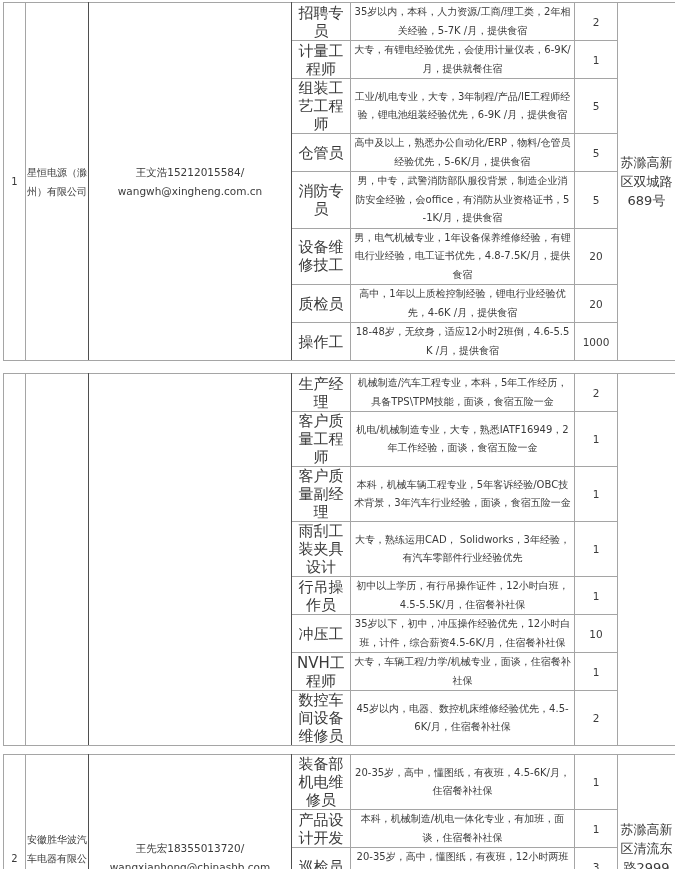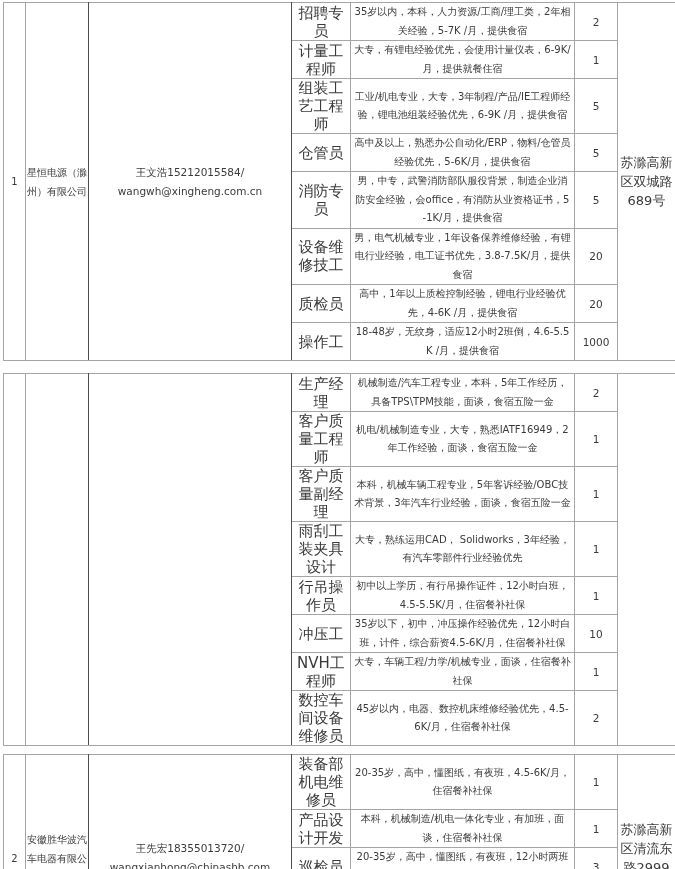--- a/index.html
+++ b/index.html
@@ -72,21 +72,21 @@
       <td class="desc">高中及以上，熟悉办公自动化/ERP，物料/仓管员经验优先，5-6K/月，提供食宿</td>
       <td class="num">5</td>
     </tr>
     <tr class="jr tall">
       <td class="job">消防专员</td>
       <td class="desc">男，中专，武警消防部队服役背景，制造企业消防安全经验，会office，有消防从业资格证书，5-1K/月，提供食宿</td>
       <td class="num">5</td>
     </tr>
     <tr class="jr">
       <td class="job">设备维修技工</td>
-      <td class="desc">男，电气机械专业，1年设备保养维修经验，有锂电行业经验，电工证书优先，3.8-7.5K/月，提供食宿</td>
+      <td class="desc">男，电气机械专业，1年设备保养维修经验，有锂电行业经验，电工证书优先，4.8-7.5K/月，提供食宿</td>
       <td class="num">20</td>
     </tr>
     <tr class="jr">
       <td class="job">质检员</td>
       <td class="desc">高中，1年以上质检控制经验，锂电行业经验优先，4-6K /月，提供食宿</td>
       <td class="num">20</td>
     </tr>
     <tr class="jr">
       <td class="job">操作工</td>
       <td class="desc">18-48岁，无纹身，适应12小时2班倒，4.6-5.5K /月，提供食宿</td>

